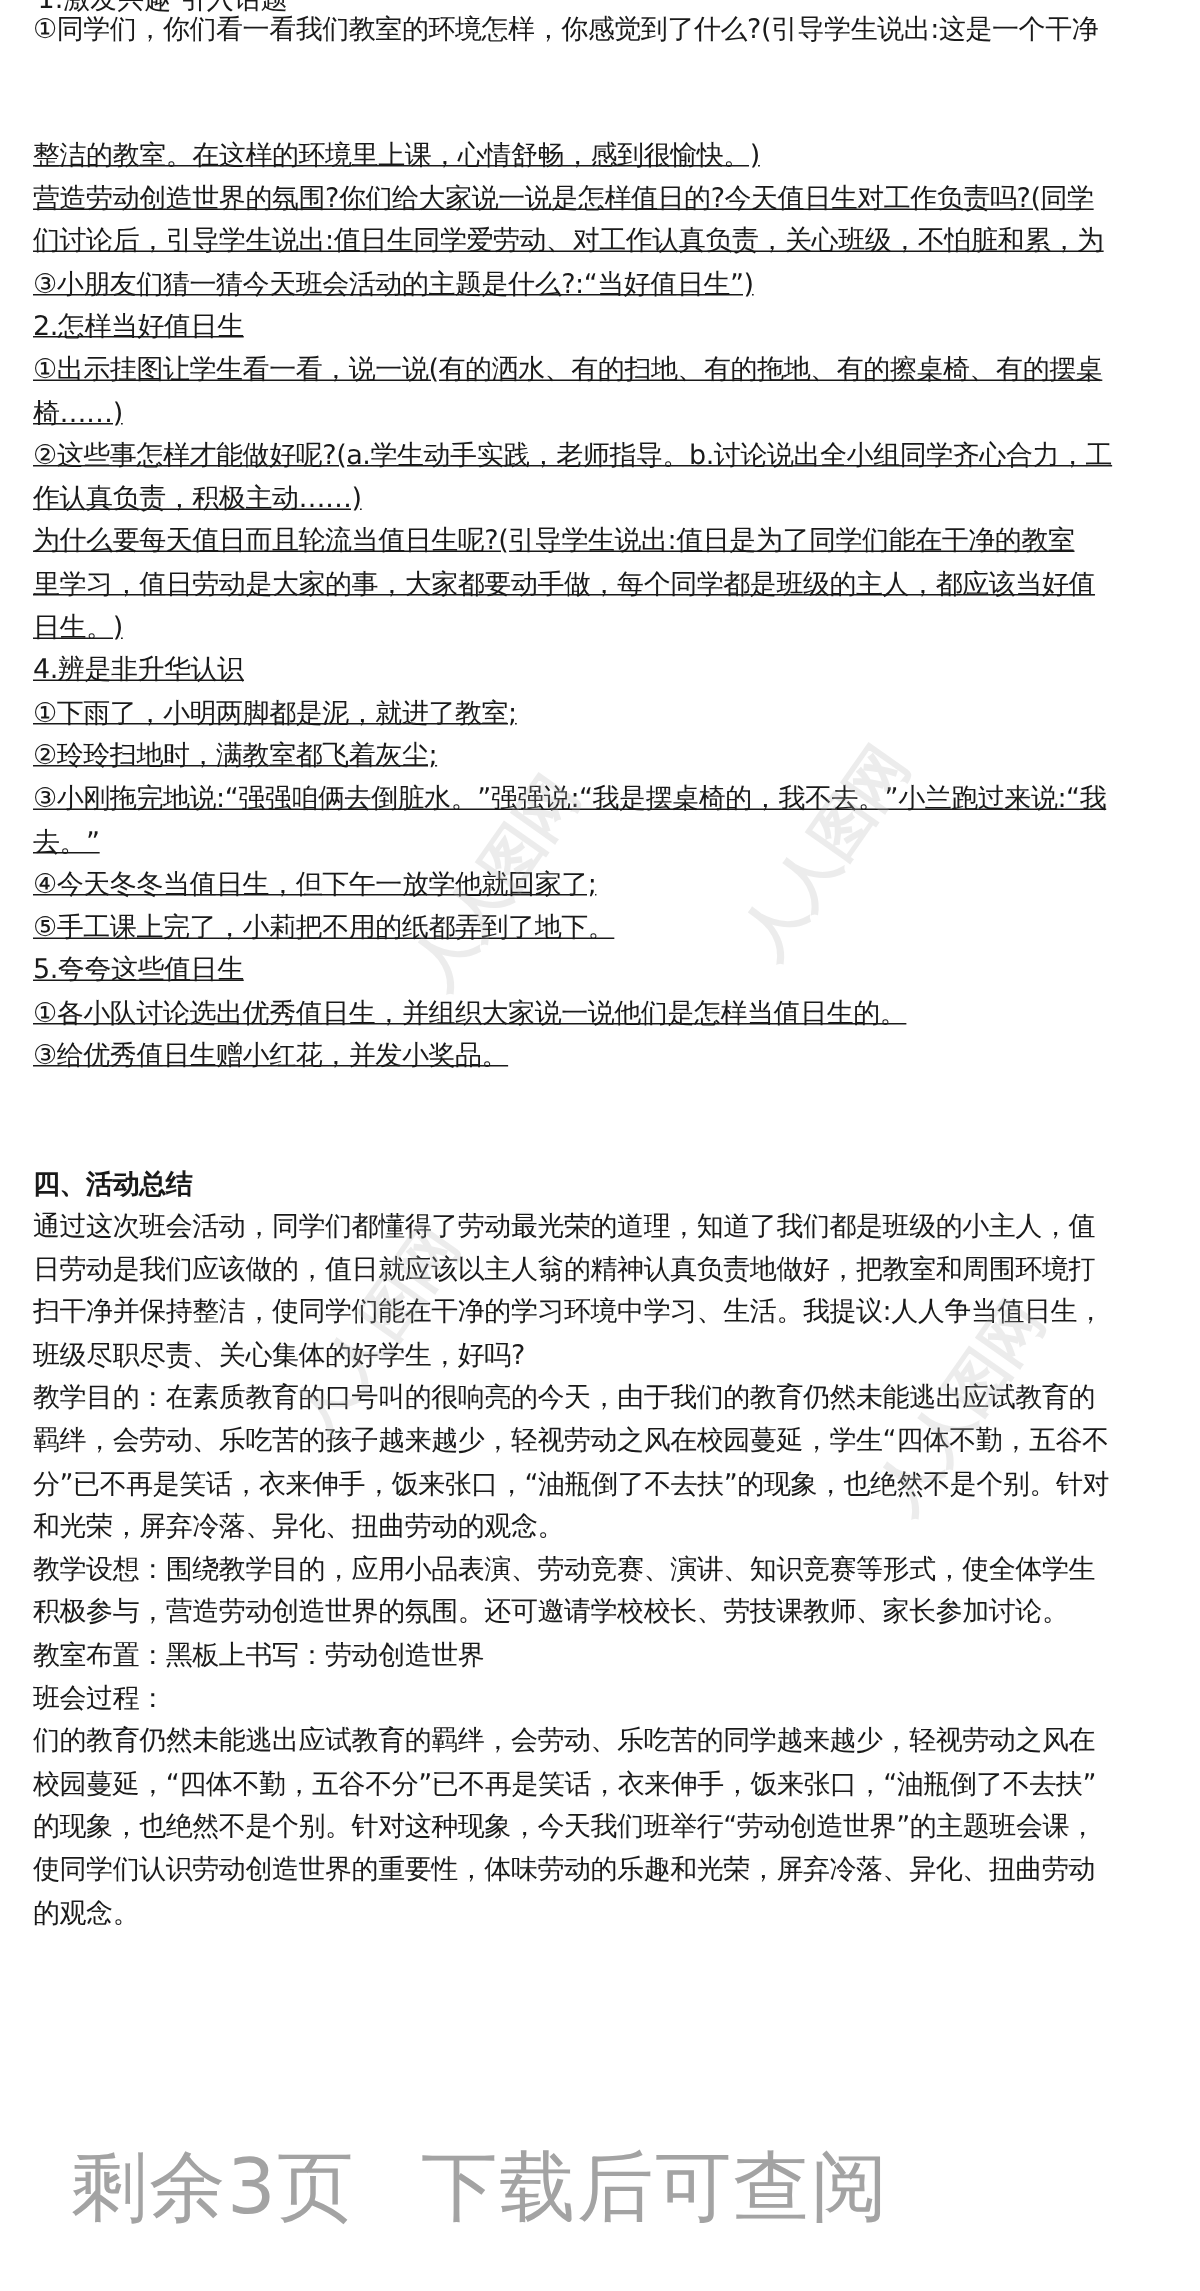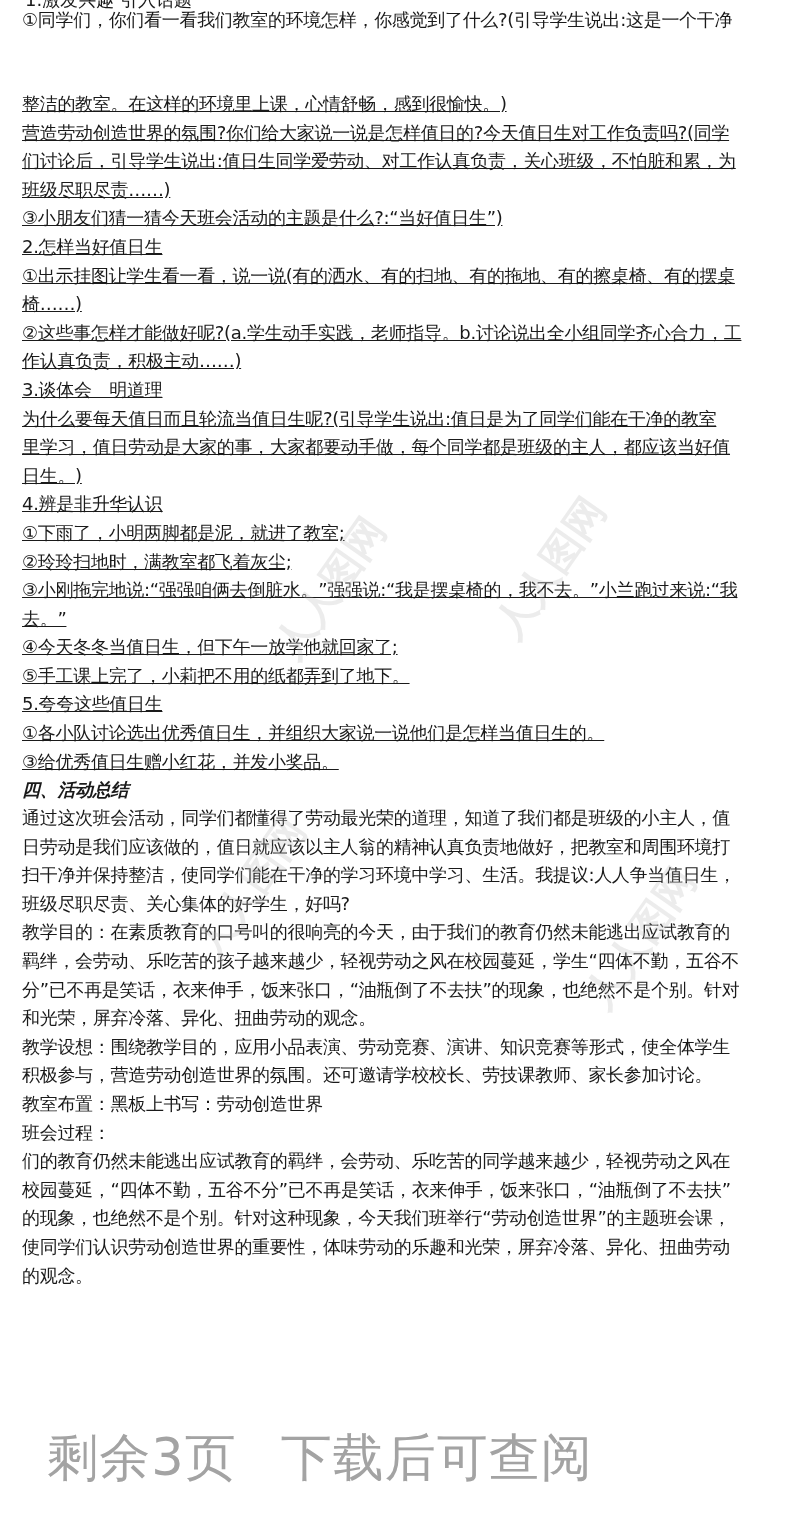--- a/index.html
+++ b/index.html
@@ -1,48 +1,46 @@
 <!DOCTYPE html>
 <html><head>
 <meta charset="utf-8">
 <style>
   html, body { margin: 0; padding: 0; background: #ffffff; }
   body { width: 800px; height: 1527px; position: relative; overflow: hidden;
          font-family: "DejaVu Sans", "Liberation Sans", sans-serif; color: #1a1a1a; }
   .cut-line { position: absolute; left: 25px; top: -14px; font-size: 18px; line-height: 28.5px; color: #1a1a1a; white-space: nowrap; }
   .line { font-size: 18px; line-height: 28.6px; white-space: nowrap; letter-spacing: -0.3px; }
-  .bold { font-weight: bold; font-style: italic; }
+  .bold { font-weight: bold; }
   .block { position: absolute; left: 22px; width: 756px; }
   .watermark { position: absolute; color: rgba(180,180,180,0.25); font-size: 40px; font-weight: bold;
                transform: rotate(-55deg); white-space: nowrap; pointer-events: none; }
   .footer-cta { position: absolute; left: 0; width: 640px; top: 1424px; text-align: center;
                 font-size: 51px; font-weight: normal; color: #a3a3a3; letter-spacing: 1px; }
   .footer-cta span { display: inline-block; }
   .footer-cta .gap { width: 44px; }
 </style>
 </head>
 <body>
 
 <div id="doc">
   <div class="cut-line">1.激发兴趣 引入话题</div>
 <div class="block" style="top: 6px;">
       <div class="line">①同学们，你们看一看我们教室的环境怎样，你感觉到了什么?(引导学生说出:这是一个干净</div>
     </div>
     <div class="block" style="top: 90px; text-decoration: underline;">
       <div class="line">整洁的教室。在这样的环境里上课，心情舒畅，感到很愉快。)</div>
       <div class="line">营造劳动创造世界的氛围?你们给大家说一说是怎样值日的?今天值日生对工作负责吗?(同学</div>
       <div class="line">们讨论后，引导学生说出:值日生同学爱劳动、对工作认真负责，关心班级，不怕脏和累，为</div>
-      <div class="line">班级尽职尽责……)</div>
       <div class="line">③小朋友们猜一猜今天班会活动的主题是什么?:“当好值日生”)</div>
       <div class="line">2.怎样当好值日生</div>
       <div class="line">①出示挂图让学生看一看，说一说(有的洒水、有的扫地、有的拖地、有的擦桌椅、有的摆桌</div>
       <div class="line">椅……)</div>
       <div class="line">②这些事怎样才能做好呢?(a.学生动手实践，老师指导。b.讨论说出全小组同学齐心合力，工</div>
       <div class="line">作认真负责，积极主动……)</div>
-      <div class="line">3.谈体会　明道理</div>
       <div class="line">为什么要每天值日而且轮流当值日生呢?(引导学生说出:值日是为了同学们能在干净的教室</div>
       <div class="line">里学习，值日劳动是大家的事，大家都要动手做，每个同学都是班级的主人，都应该当好值</div>
       <div class="line">日生。)</div>
       <div class="line">4.辨是非升华认识</div>
       <div class="line">①下雨了，小明两脚都是泥，就进了教室;</div>
       <div class="line">②玲玲扫地时，满教室都飞着灰尘;</div>
       <div class="line">③小刚拖完地说:“强强咱俩去倒脏水。”强强说:“我是摆桌椅的，我不去。”小兰跑过来说:“我</div>
       <div class="line">去。”</div>
       <div class="line">④今天冬冬当值日生，但下午一放学他就回家了;</div>
       <div class="line">⑤手工课上完了，小莉把不用的纸都弄到了地下。</div>

